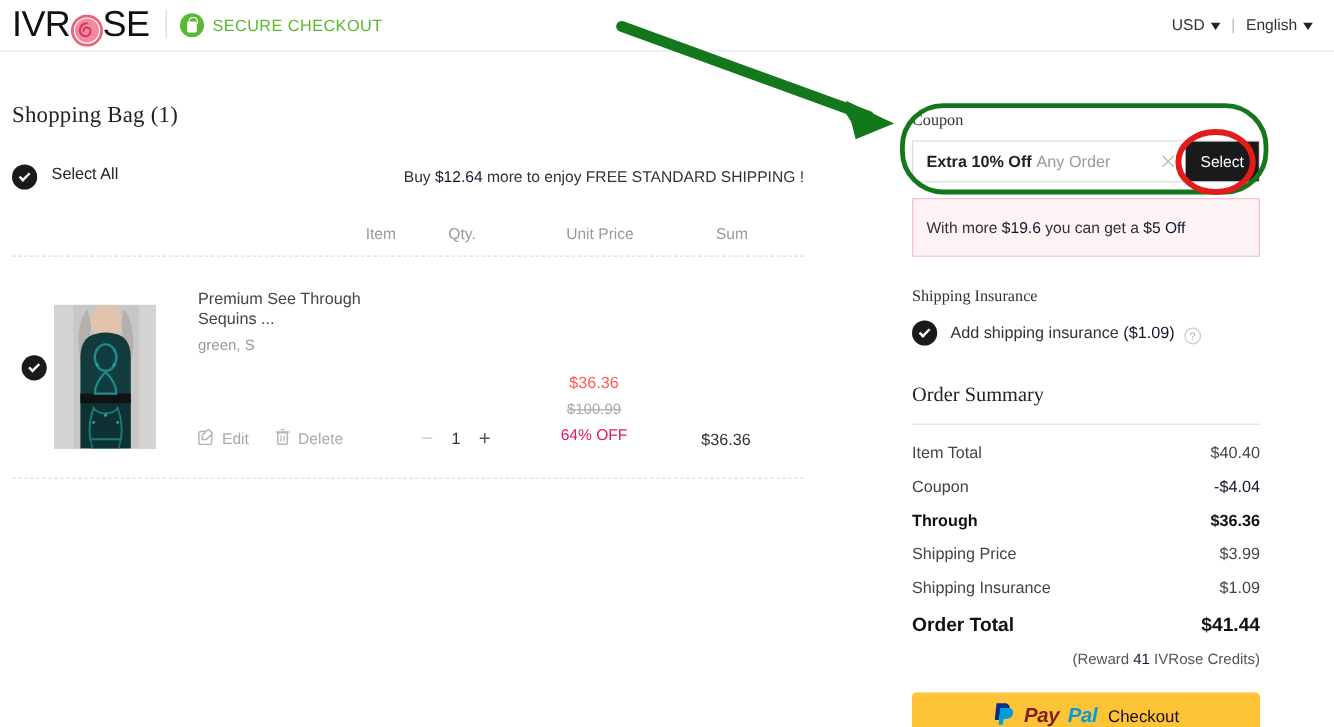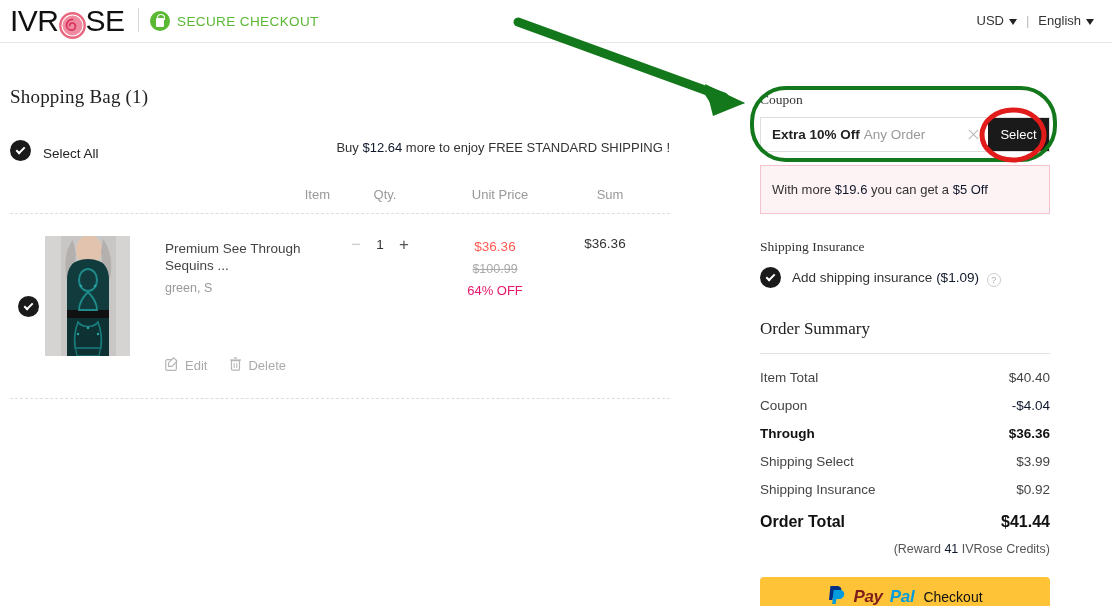--- a/index.html
+++ b/index.html
@@ -51,21 +51,21 @@
   }
   .locale-item { display:flex; align-items:center; cursor:pointer; }
 
   
   #cart { position:absolute; left:10px; top:43px; width:660px; }
   #bag-title {
     font-family:"Liberation Serif", serif; font-size:19px; color:#222;
     margin-top:43px; letter-spacing:0.2px;
   }
   #select-all-row {
-    display:flex; align-items:flex-end; margin-top:29px; height:24px; position:relative;
+    display:flex; align-items:flex-start; margin-top:29px; height:24px; position:relative;
   }
   .check-circle {
     width:21px; height:21px; border-radius:50%; background:#1a1a1a;
     display:flex; align-items:center; justify-content:center; flex:none; cursor:pointer;
   }
   .check-mark {
     width:9px; height:5px; border-left:2px solid #fff; border-bottom:2px solid #fff;
     transform: rotate(-45deg); position:relative; top:-1.5px;
   }
   #select-all-label { font-size:13.5px; color:#222; margin-left:12px; }
@@ -78,21 +78,21 @@
     display:flex; margin-top:26px; font-size:13px; color:#999;
     padding-bottom:11px; border-bottom:1px dashed #ddd;
   }
   .col-img  { width:125px; flex:none; }
   .col-item { width:195px; flex:none; text-align:right; padding-left:35px;}
   .col-qty  { width:110px; flex:none; text-align:center; }
   .col-unit { width:120px; flex:none; text-align:center; }
   .col-sum  { width:100px; flex:none; text-align:center; }
 
   #product-row {
-    display:flex; align-items:flex-start; padding:22px 0 24px 0;
+    display:flex; align-items:flex-end; padding:22px 0 24px 0;
     border-bottom:1px dashed #ddd; position:relative; min-height:140px;
   }
   #row-check { position:absolute; left:8px; top:50%; margin-top:-10px; }
   #thumb {
     width:85px; height:120px; margin-left:35px; flex:none; overflow:hidden;
     background:#cfcfcf; position:relative;
   }
   #thumb svg { display:block; }
   #item-info { width:195px; flex:none; padding-left:35px; align-self:flex-start; padding-top:4px;}
   #item-title { font-size:13.5px; color:#444; line-height:17px; }
@@ -338,26 +338,26 @@
     </div>
     <div class="sum-row">
       <span>Coupon</span>
       <span class="pink">-$4.04</span>
     </div>
     <div class="sum-row bold">
       <span>Through</span>
       <span>$36.36</span>
     </div>
     <div class="sum-row">
-      <span>Shipping Select</span>
+      <span>Shipping Price</span>
       <span>$3.99</span>
     </div>
     <div class="sum-row">
       <span>Shipping Insurance</span>
-      <span>$0.92</span>
+      <span>$1.09</span>
     </div>
     <div class="sum-row total">
       <span>Order Total</span>
       <span>$41.44</span>
     </div>
 
     <div id="reward-note">
       <span>(Reward </span><span class="pink">41</span><span> IVRose Credits)</span>
     </div>
 

